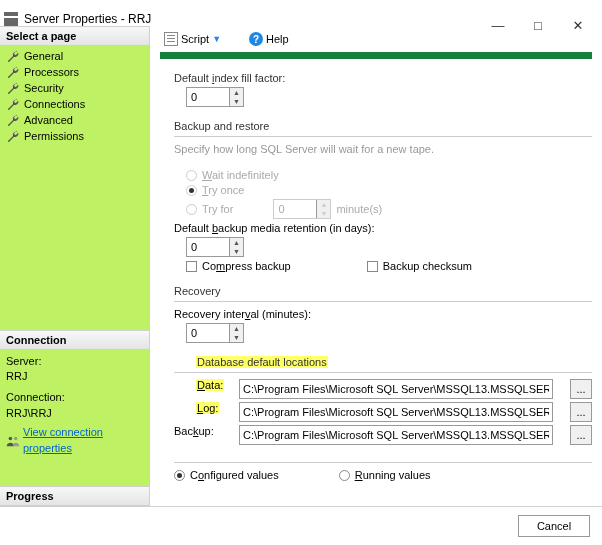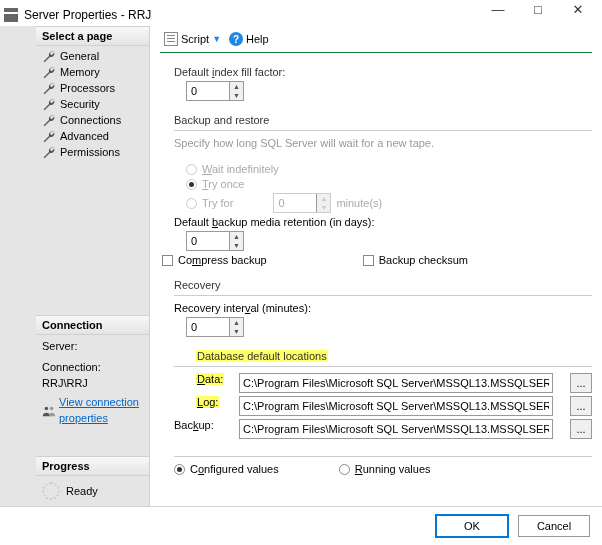--- a/index.html
+++ b/index.html
@@ -1,35 +1,35 @@
 <!DOCTYPE html>
 <html><head>
 <meta charset="utf-8">
 <style>
 * { box-sizing: border-box; margin: 0; padding: 0; font-family: "Segoe UI", Tahoma, sans-serif; font-size: 11px; }
 body { background: #fff; width: 602px; height: 545px; overflow: hidden; }
-.titlebar { height: 26px; display: flex; align-items: flex-end; padding: 4px 4px; background: #fff; }
+.titlebar { height: 26px; display: flex; align-items: flex-start; padding: 12px 4px; background: #fff; }
 .titlebar .icon { width: 14px; height: 14px; background: linear-gradient(to bottom,#666 0 30%,#fff 30% 40%,#666 40% 100%); margin-right: 6px; }
 .titlebar .title { flex: 1; font-size: 12px; }
 .win-controls { display: flex; }
 .win-controls div { width: 40px; height: 26px; display: flex; align-items: center; justify-content: center; font-size: 13px; color:#333; cursor:pointer; }
 .body { display: flex; height: 480px; }
-.sidebar { width: 150px; background: #e5e5e5; border-right: 1px solid #d0d0d0; display:flex; flex-direction:column;padding-left:36px; }
+.sidebar { width: 150px; background: #bef264; border-right: 1px solid #d0d0d0; display:flex; flex-direction:column; }
 .panelhead { background: linear-gradient(to bottom,#f8f8f8,#e4e4e4); border-top:1px solid #d0d0d0; border-bottom:1px solid #d0d0d0; padding: 3px 6px; font-weight:bold; }
 .navlist { padding: 2px 0; }
 .navitem { display:flex; align-items:center; padding: 1px 6px; cursor:pointer; color:#000; }
 .navitem.selected { background:#0078d7; color:#fff; }
 .navitem .wrench { width:14px; height:14px; margin-right:4px; position:relative; }
 .navitem .wrench svg { width:14px; height:14px; }
 .conninfo { padding: 4px 6px; font-size:11px; line-height:1.4; }
 .conninfo a { color:#0066cc; text-decoration:underline; display:inline-flex; align-items:center; margin-top:4px;}
 .progress { padding: 6px; display:flex; align-items:center; gap:6px; }
 .spinner { width:18px; height:18px; border-radius:50%; border:2px dotted #ccc; }
 .main { flex:1; padding: 0 10px 6px 10px; overflow:hidden; display:flex; flex-direction:column; }
-.toolbar { display:flex; align-items:center; gap:0; padding:4px 0; border-bottom:1px solid #15803d; }
+.toolbar { display:flex; align-items:center; gap:20px; padding:4px 0; border-bottom:7px solid #15803d; }
 .toolbar .scriptbtn { display:flex; align-items:center; gap:3px; cursor:pointer; padding:2px 4px;}
 .section { margin-top:10px; }
 .grouplabel { color:#333; margin-bottom:4px; }
 .hr { border:none; border-top:1px solid #ccc; margin:2px 0 6px 0;}
 .row { display:flex; align-items:center; margin:3px 0 3px 14px; gap:6px;}
 .indent { margin-left: 26px; }
 .spin { display:inline-flex; border:1px solid #999; height:20px; background:#fff;}
 .spin input { width:42px; border:none; padding:1px 4px; text-align:left; font-size:11px; outline:none;}
 .spin .btns { display:flex; flex-direction:column; border-left:1px solid #999; width:14px;}
 .spin .btns div { flex:1; display:flex; align-items:center; justify-content:center; font-size:7px; line-height:1; cursor:pointer; background:#f0f0f0; color:#555;}
@@ -82,26 +82,20 @@
       <div class="navitem">
           <span class="wrench"><svg viewBox="0 0 16 16">
               <path fill="#555" d="M13 3a4 4 0 00-5 5L2 14l1 1 6-6a4 4 0 005-5l-3 3-2-2 3-3z"></path>
             </svg></span>
           <span>General</span>
         </div>
       <div class="navitem">
           <span class="wrench"><svg viewBox="0 0 16 16">
               <path fill="#555" d="M13 3a4 4 0 00-5 5L2 14l1 1 6-6a4 4 0 005-5l-3 3-2-2 3-3z"></path>
             </svg></span>
-          <span>Memory</span>
-        </div>
-      <div class="navitem">
-          <span class="wrench"><svg viewBox="0 0 16 16">
-              <path fill="#555" d="M13 3a4 4 0 00-5 5L2 14l1 1 6-6a4 4 0 005-5l-3 3-2-2 3-3z"></path>
-            </svg></span>
           <span>Processors</span>
         </div>
       <div class="navitem">
           <span class="wrench"><svg viewBox="0 0 16 16">
               <path fill="#555" d="M13 3a4 4 0 00-5 5L2 14l1 1 6-6a4 4 0 005-5l-3 3-2-2 3-3z"></path>
             </svg></span>
           <span>Security</span>
         </div>
       <div class="navitem">
           <span class="wrench"><svg viewBox="0 0 16 16">
@@ -119,39 +113,36 @@
           <span class="wrench"><svg viewBox="0 0 16 16">
               <path fill="#555" d="M13 3a4 4 0 00-5 5L2 14l1 1 6-6a4 4 0 005-5l-3 3-2-2 3-3z"></path>
             </svg></span>
           <span>Permissions</span>
         </div>
     </div>
     <div class="flex1"></div>
     <div class="panelhead">Connection</div>
     <div class="conninfo">
       <div>Server:</div>
+      <div>RRJ</div>
       <div style="height:6px"></div>
       <div>Connection:</div>
       <div>RRJ\RRJ</div>
       <a href="#">
         <span class="link-icon"><svg viewBox="0 0 16 16">
               <circle cx="5" cy="5" r="2" fill="#555"></circle>
               <circle cx="11" cy="5" r="2" fill="#999"></circle>
               <path fill="#555" d="M1 13c0-2 2-3 4-3s4 1 4 3v1H1z"></path>
               <path fill="#999" d="M8 13c0-2 1-3 3-3s4 1 4 3v1H8z"></path>
             </svg></span>
         <span>View connection properties</span>
       </a>
     </div>
     <div style="height:26px"></div>
     <div class="panelhead">Progress</div>
-    <div class="progress">
-      <div class="spinner"></div>
-      <span>Ready</span>
-    </div>
   </div>
 
   <div class="main">
     <div class="toolbar">
       <div class="scriptbtn">
         <span class="script-icon"></span>
         <span>Script</span>
         <span class="dropdown-arrow">▼</span>
       </div>
       <div class="scriptbtn">
@@ -206,21 +197,21 @@
         </div>
       <div class="row indent">
         <div class="spin">
           <input value="0" style="">
           <div class="btns">
               <div>▲</div>
               <div>▼</div>
             </div>
         </div>
       </div>
-      <div class="row" style="margin-left:2px; gap:96px">
+      <div class="row" style="margin-left:26px; gap:76px">
         <label class="checkbox">
             <span class="c"></span>
             <span>Co<u class="acc">m</u>press backup</span>
           </label>
         <label class="checkbox">
             <span class="c"></span>
             <span>Backup checksum</span>
           </label>
       </div>
     </div>
@@ -272,15 +263,14 @@
         <label class="radio">
             <span class="r"></span>
             <span><u class="acc">R</u>unning values</span>
           </label>
       </div>
     </div>
   </div>
 </div>
 
 <div class="footer">
-  <button class="primary">OK</button>
   <button>Cancel</button>
 </div>
 
 </body></html>

